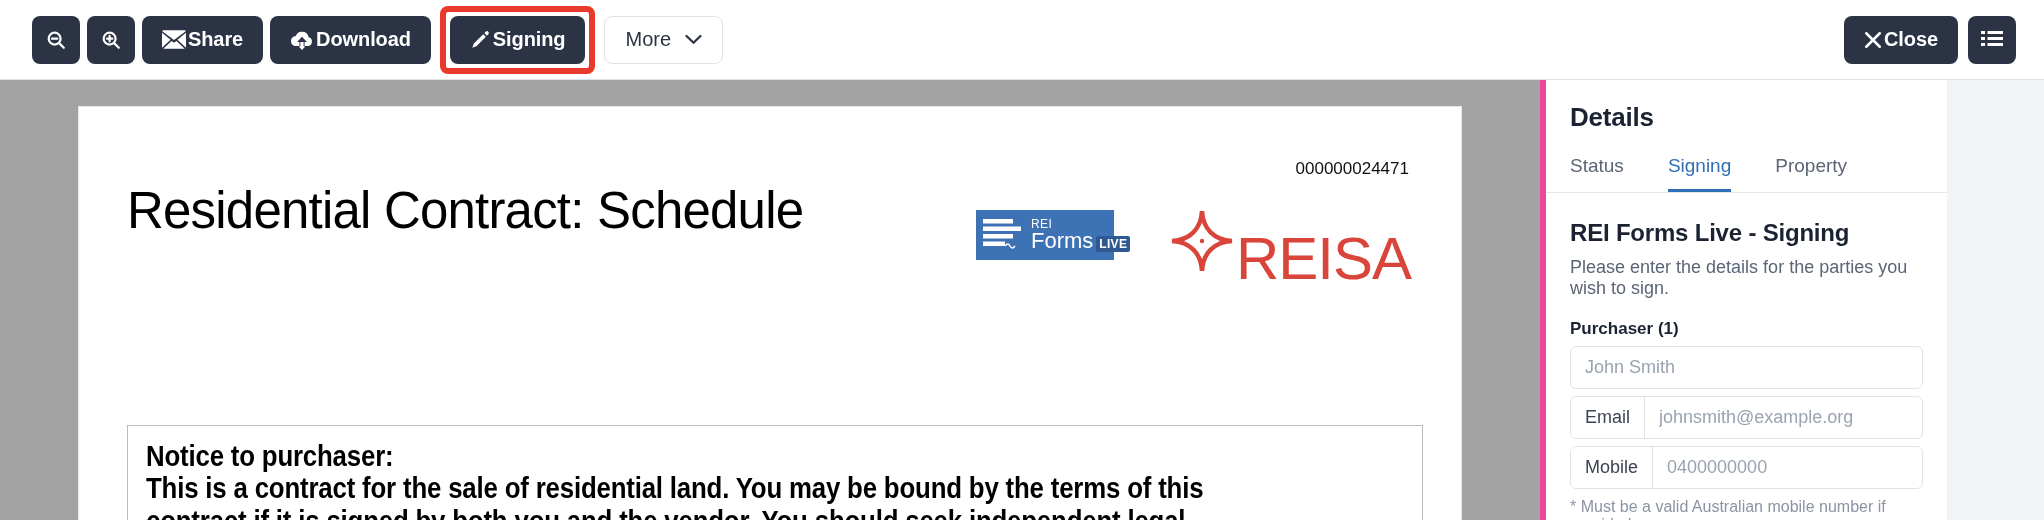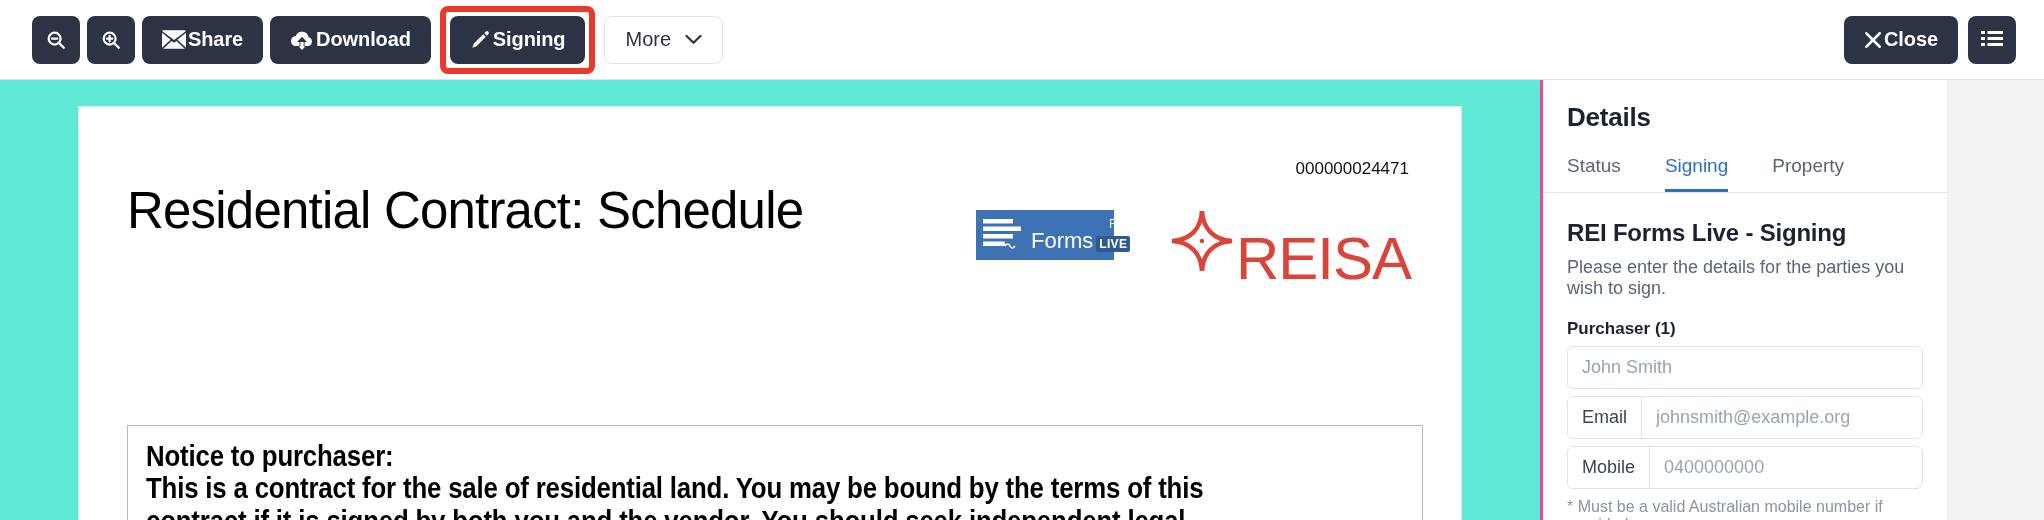--- a/index.html
+++ b/index.html
@@ -60,21 +60,21 @@
     display: flex;
     margin: 0 2px;
   }
 
   .ico { display: block; }
 
   
   .viewer {
     position: absolute; left: 0; top: 80px;
     width: 1540px; height: 440px;
-    background: #5eead4;
+    background: #a3a3a3;
     overflow: hidden;
   }
   .page {
     position: absolute;
     left: 78px; top: 26px;
     width: 1384px; height: 620px;
     background: #ffffff;
     border: 1px solid #e3e6ea;
   }
   .doc-ref {
@@ -90,21 +90,21 @@
   }
 
   
   .rei-logo {
     position: absolute; left: 897px; top: 103px;
     width: 138px; height: 50px;
     background: #3d72b4;
     display: flex; align-items: center;
   }
   .rei-bars { width: 44px; margin-left: 7px; }
-  .rei-words { color: #ffffff; line-height: 1; margin-left: 4px; text-align: right; }
+  .rei-words { color: #ffffff; line-height: 1; margin-left: 4px; }
   .rei-words .l1 { font-size: 12px; letter-spacing: 0.4px; font-weight: 400; }
   .rei-words .l2 { font-size: 22px; font-weight: 400; display: flex; align-items: flex-end; gap: 3px; }
   .rei-live {
     background: #2f5a91; color: #fff; font-size: 12px; font-weight: 700;
     padding: 2px 3px; border-radius: 2px; letter-spacing: 0.3px;
   }
 
   
   .reisa {
     position: absolute; left: 1085px; top: 100px;
@@ -132,21 +132,21 @@
     transform: scaleX(0.86);
     transform-origin: left center;
     letter-spacing: -0.2px;
   }
 
   
   .details {
     position: absolute; left: 1540px; top: 80px;
     width: 407px; height: 440px;
     background: #ffffff;
-    border-left: 3px solid #ec4899;
+    border-left: 6px solid #ec4899;
     overflow: hidden;
   }
   .details-head { padding: 22px 24px 0 24px; }
   .details-title {
     font-size: 26px; font-weight: 700; color: #1b2333;
     letter-spacing: -0.2px;
   }
   .tabs {
     display: flex; gap: 44px;
     margin-top: 22px;

